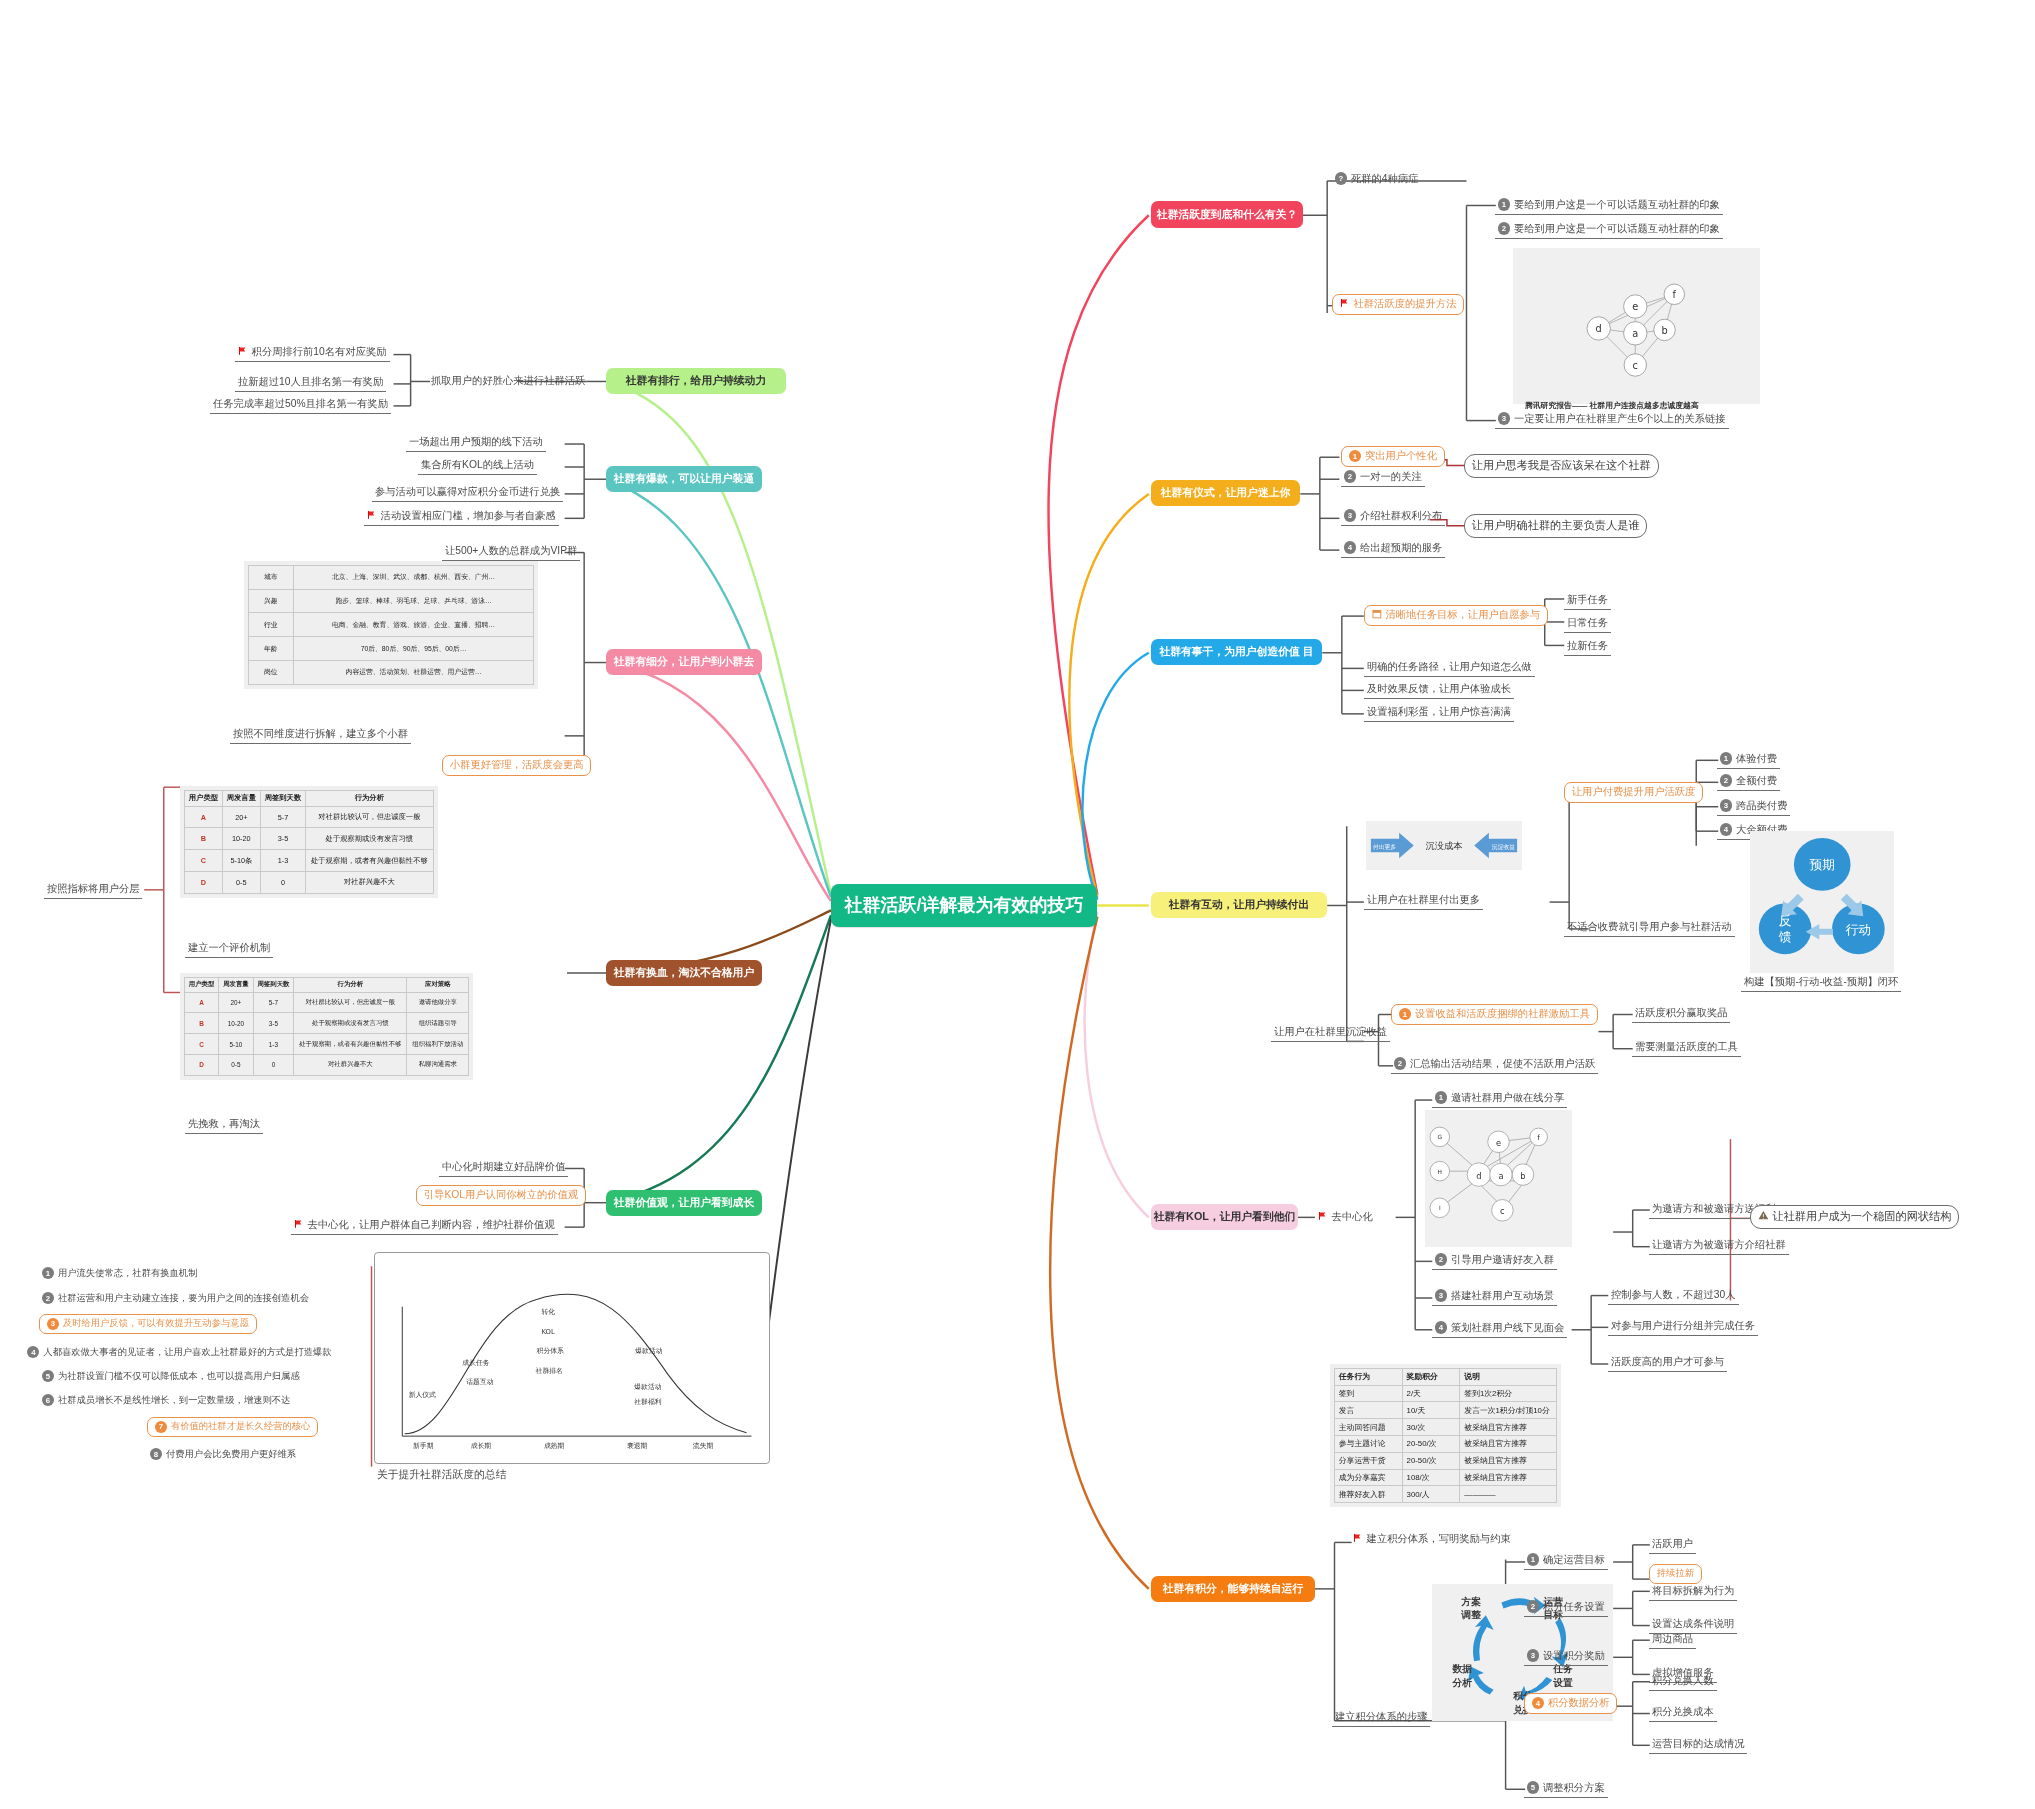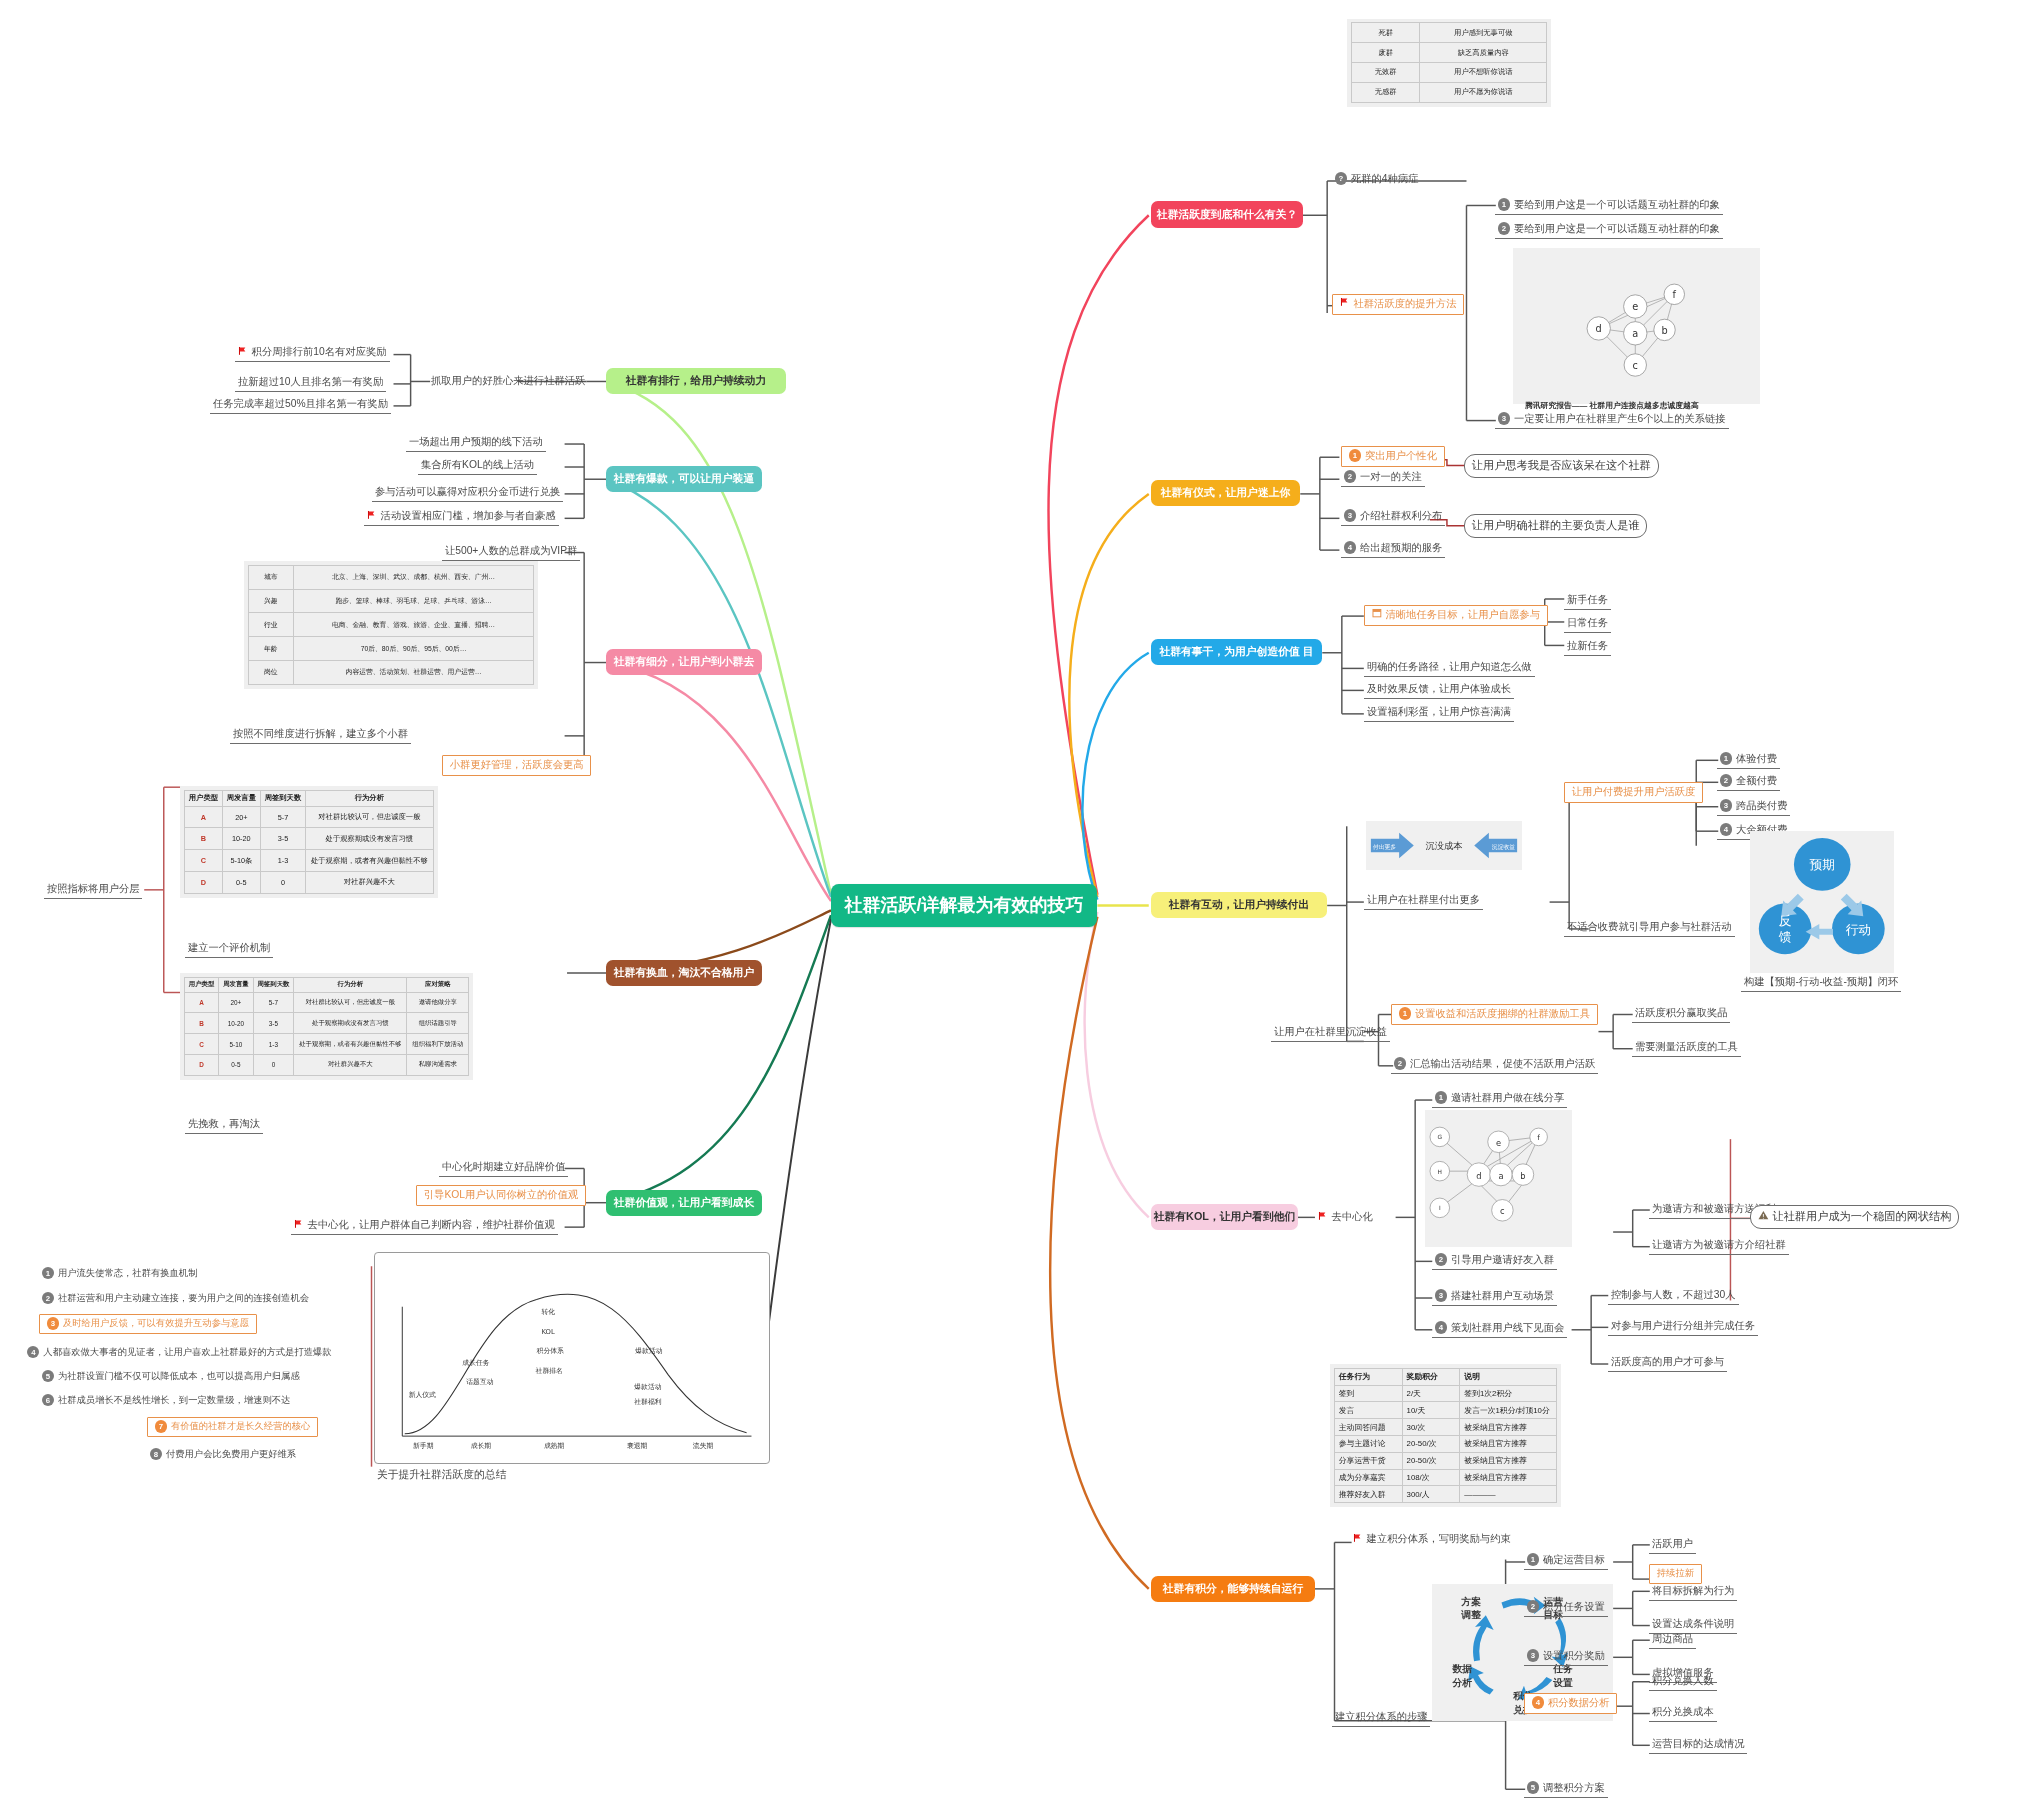--- a/index.html
+++ b/index.html
@@ -13,23 +13,23 @@
          text-align:center;line-height:1.25;white-space:nowrap;}
   .root{background:#12b886;color:#fff;font-size:18px;border-radius:7.8px;
         padding:6.8px 12.7px;box-shadow:0 0.5px 1px rgba(0,0,0,.12);}
   
   .leaf{font-size:10.3px;color:#4a4a4a;white-space:nowrap;padding:1.5px 2.9px 2.4px 2.9px;
         border-bottom:0.8px solid #6d6d6d;display:flex;align-items:center;gap:3.9px;}
   .leaf.noline{border-bottom:none;}
   .boxed{border:0.8px solid #6d6d6d;border-radius:11px;background:#fff;
          font-size:11.2px;color:#3d3d3d;padding:3.4px 6.8px;white-space:nowrap;
          display:flex;align-items:center;gap:3.9px;}
-  .pillout{border:1px solid #e8914a;border-radius:1px;background:#fff;
+  .pillout{border:1px solid #e8914a;border-radius:7px;background:#fff;
            color:#e8914a;font-size:10.3px;padding:2.4px 6.8px;white-space:nowrap;
-           display:flex;gap:3.9px;}
+           display:flex;align-items:center;gap:3.9px;}
   .num{display:inline-flex;align-items:center;justify-content:center;
        width:12.2px;height:12.2px;border-radius:50%;background:#7b7b7b;color:#fff;
        font-size:7.8px;font-weight:bold;flex:0 0 auto;}
   .num.orange{background:#f08b3c;}
   .flag{flex:0 0 auto;}
   
   .fig{background:#f0f0f0;position:absolute;}
   
   table.dt{border-collapse:collapse;background:#efefef;font-size:7.3px;color:#222;}
   table.dt td,table.dt th{border:0.5px solid #c9c9c9;padding:2.4px 3.9px;text-align:center;
@@ -194,42 +194,20 @@
   <path d="M1195 2450 L1155 2450" stroke="#555" stroke-width="3" fill="none"></path>
   <path d="M1195 2510 L1155 2510" stroke="#555" stroke-width="3" fill="none"></path>
 
   <path d="M760 2590 L760 3000" stroke="#b55" stroke-width="3" fill="none"></path>
 </svg>
 
 <div class="node root topic" style="left:831px;top:884px;width:266px;height:43px;">
   <span>社群活跃/详解最为有效的技巧</span>
 </div>
 
-<div class="tblwrap" style="left:1347px;top:18.6px;">
-  <table class="dt">
-    <tbody id="dead-rows">
-          <tr>
-            <td style="min-width: 54px; padding: 4.4px 6.8px;">死群</td>
-            <td style="min-width: 112px; padding: 4.4px 6.8px;">用户感到无事可做</td>
-          </tr>
-          <tr>
-            <td style="min-width: 54px; padding: 4.4px 6.8px;">废群</td>
-            <td style="min-width: 112px; padding: 4.4px 6.8px;">缺乏高质量内容</td>
-          </tr>
-          <tr>
-            <td style="min-width: 54px; padding: 4.4px 6.8px;">无效群</td>
-            <td style="min-width: 112px; padding: 4.4px 6.8px;">用户不想听你说话</td>
-          </tr>
-          <tr>
-            <td style="min-width: 54px; padding: 4.4px 6.8px;">无感群</td>
-            <td style="min-width: 112px; padding: 4.4px 6.8px;">用户不愿为你说话</td>
-          </tr>
-        </tbody>
-  </table>
-</div>
 
 <div class="node topic" style="left:1151px;top:201px;width:152px;height:27px;background:#f2445c;font-size:10.8px;">
   <span>社群活跃度到底和什么有关？</span>
 </div>
 <div class="node leaf noline" style="left:1332px;top:170px;">
   <span class="num">?</span>
   <span>死群的4种病症</span>
 </div>
 <div class="node pillout" style="left:1332px;top:294px;">
   <span class="flag">

